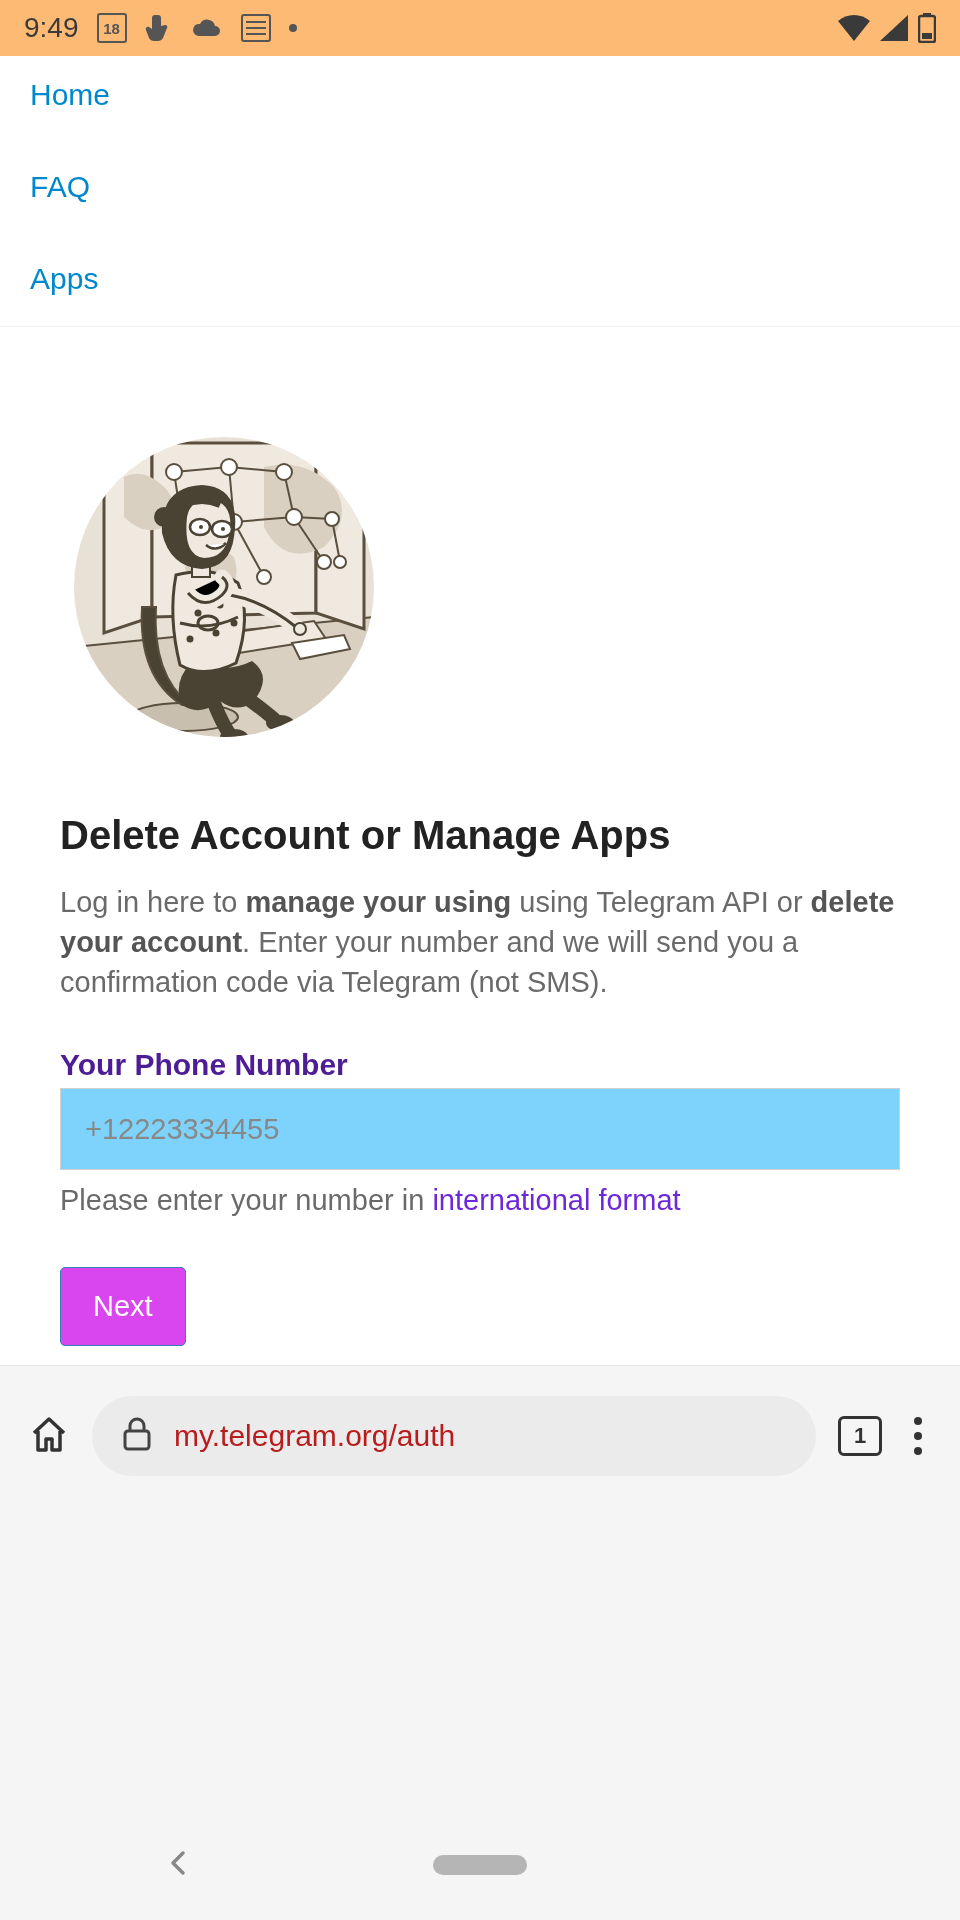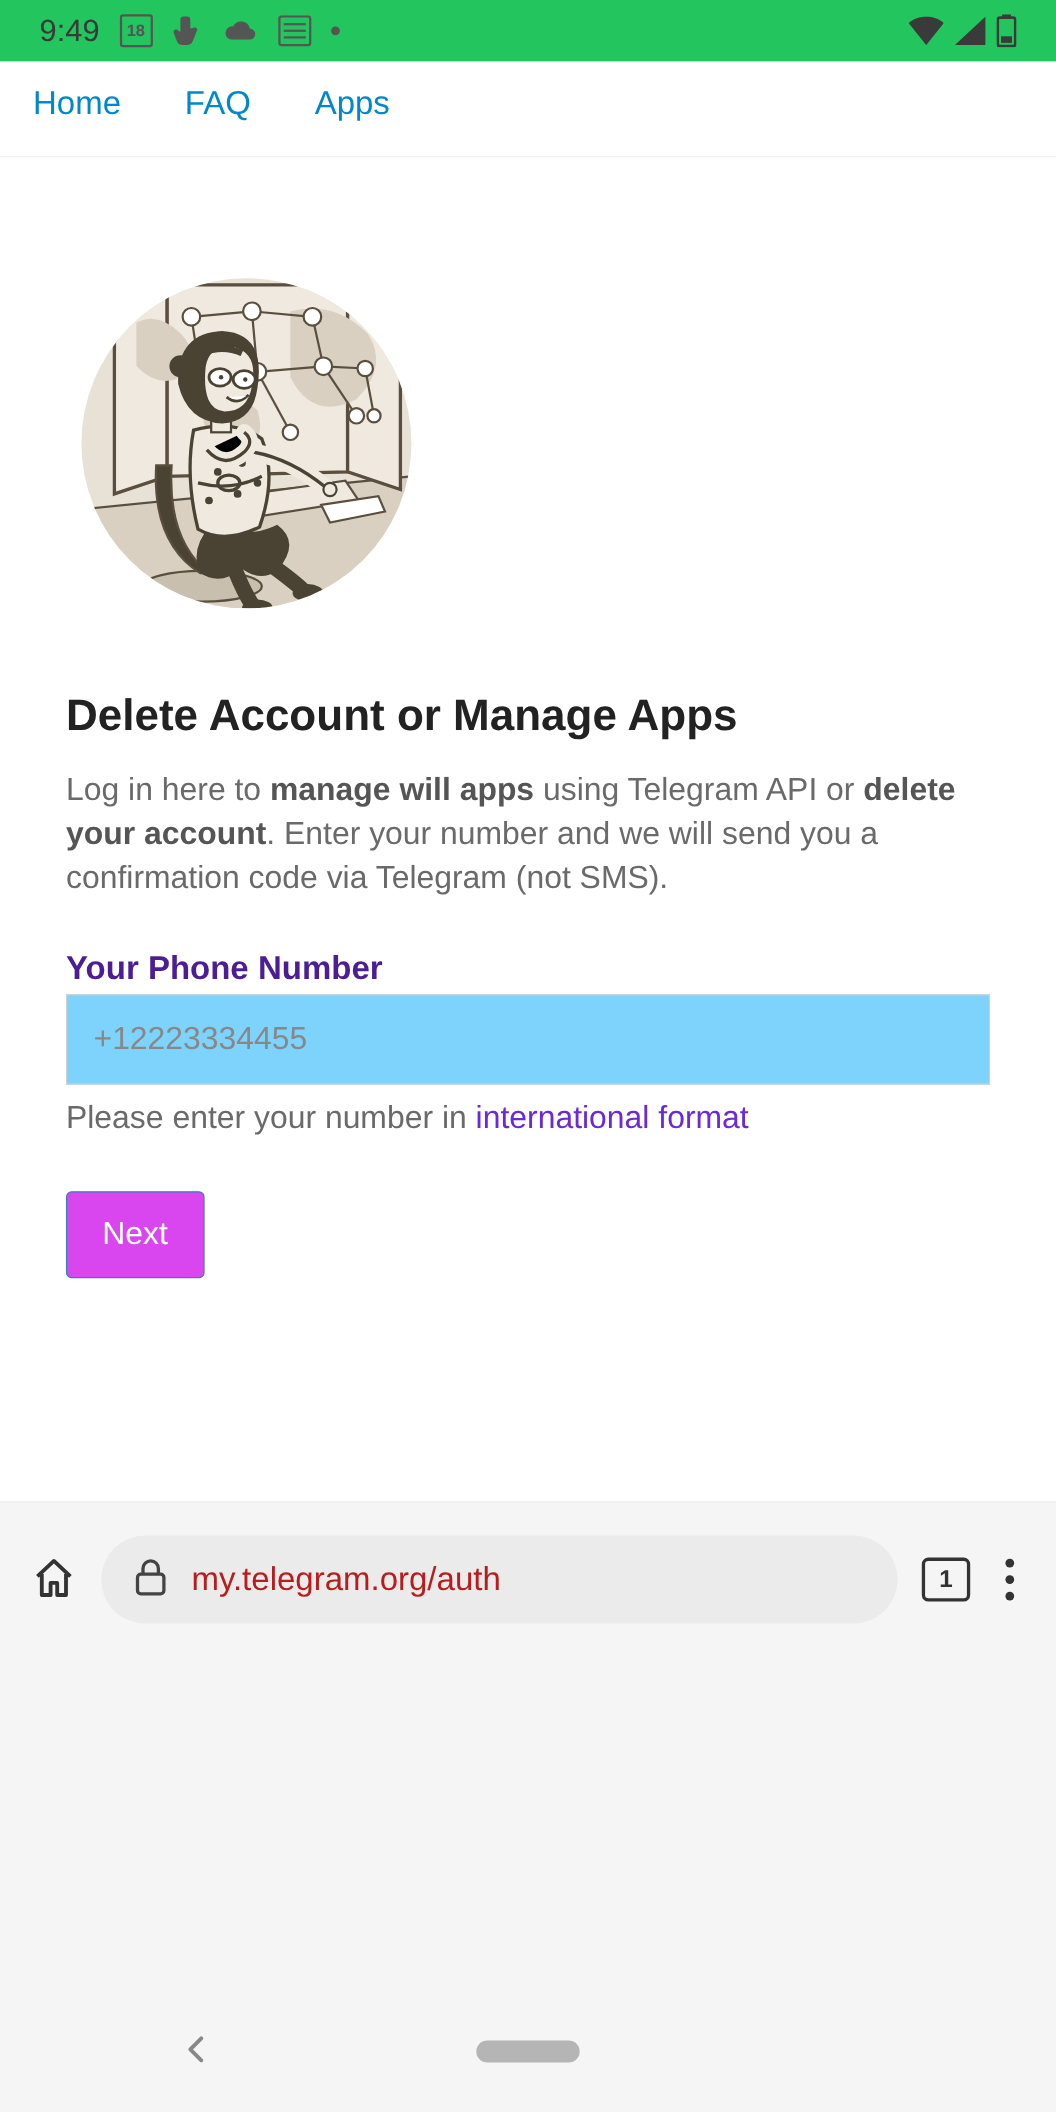--- a/index.html
+++ b/index.html
@@ -1,23 +1,23 @@
 <!DOCTYPE html>
 <html><head>
 <meta charset="utf-8">
 <style>
   * { margin: 0; padding: 0; box-sizing: border-box; }
   html, body { width: 960px; height: 1920px; font-family: -apple-system, "Helvetica Neue", Arial, sans-serif; background: #f5f5f5; overflow: hidden; }
-  .status-bar { height: 56px; display: flex; align-items: center; justify-content: space-between; padding: 0 36px; background: #22c55e; }
+  .status-bar { height: 56px; display: flex; align-items: center; justify-content: space-between; padding: 0 24px; background: #fdba74; }
   .status-left { display: flex; align-items: center; gap: 18px; }
   .status-right { display: flex; align-items: center; gap: 10px; }
   .status-time { font-size: 28px; font-weight: 500; color: #3a3a3a; }
   .status-icon { display: inline-flex; align-items: center; justify-content: center; color: #555; }
   .page { background: #ffffff; height: 1310px; width: 100%; border-bottom: 1px solid #e5e5e5; }
-  .nav { display: flex; gap: 58px; padding: 22px 30px 30px; border-bottom: 1px solid #eeeeee; }
+  .nav { display: flex; gap: 58px; padding: 22px 30px 30px; border-bottom: 1px solid #eeeeee; flex-direction: column; }
   .nav a { color: #0088cc; text-decoration: none; font-size: 30px; font-weight: 400; }
   .content { padding: 90px 60px 40px; }
   .illustration-wrap { display: flex; justify-content: flex-start; margin-bottom: 76px; padding-left: 4px; }
   h1 { font-size: 40px; font-weight: 700; color: #222; margin-bottom: 24px; }
   .desc { font-size: 29px; line-height: 1.38; color: #6a6a6a; margin-bottom: 46px; }
   .desc b { color: #555; font-weight: 700; }
   .label { font-size: 30px; font-weight: 700; color: #4c1d95; margin-bottom: 6px; }
   .phone-input { width: 100%; height: 82px; border: 1px solid #d0d0d0; font-size: 29px; color: #222; padding: 0 24px; background: #7dd3fc; outline: none; }
   .phone-input::placeholder { color: #888; }
   .help-text { font-size: 29px; color: #6a6a6a; margin-top: 14px; }
@@ -177,21 +177,21 @@
 
           <path d="M120 88 Q138 80 156 88" stroke="#4a4233" stroke-width="6" fill="none"></path>
           <circle cx="100" cy="100" r="10" fill="#4a4233"></circle>
         </g>
       </svg>
     </div>
 
     <h1>Delete Account or Manage Apps</h1>
 
     <p class="desc">
-      <span>Log in here to </span><b>manage will apps</b><span> using Telegram API or </span><b>delete your account</b><span>. Enter your number and we will send you a confirmation code via Telegram (not SMS).</span>
+      <span>Log in here to </span><b>manage your using</b><span> using Telegram API or </span><b>delete your account</b><span>. Enter your number and we will send you a confirmation code via Telegram (not SMS).</span>
     </p>
 
     <div class="label">Your Phone Number</div>
     <input type="text" class="phone-input" placeholder="+12223334455" style="">
     <div class="help-text">
       <span>Please enter your number in </span><a href="#">international format</a>
     </div>
 
     <button class="next-btn">Next</button>
   </div>

